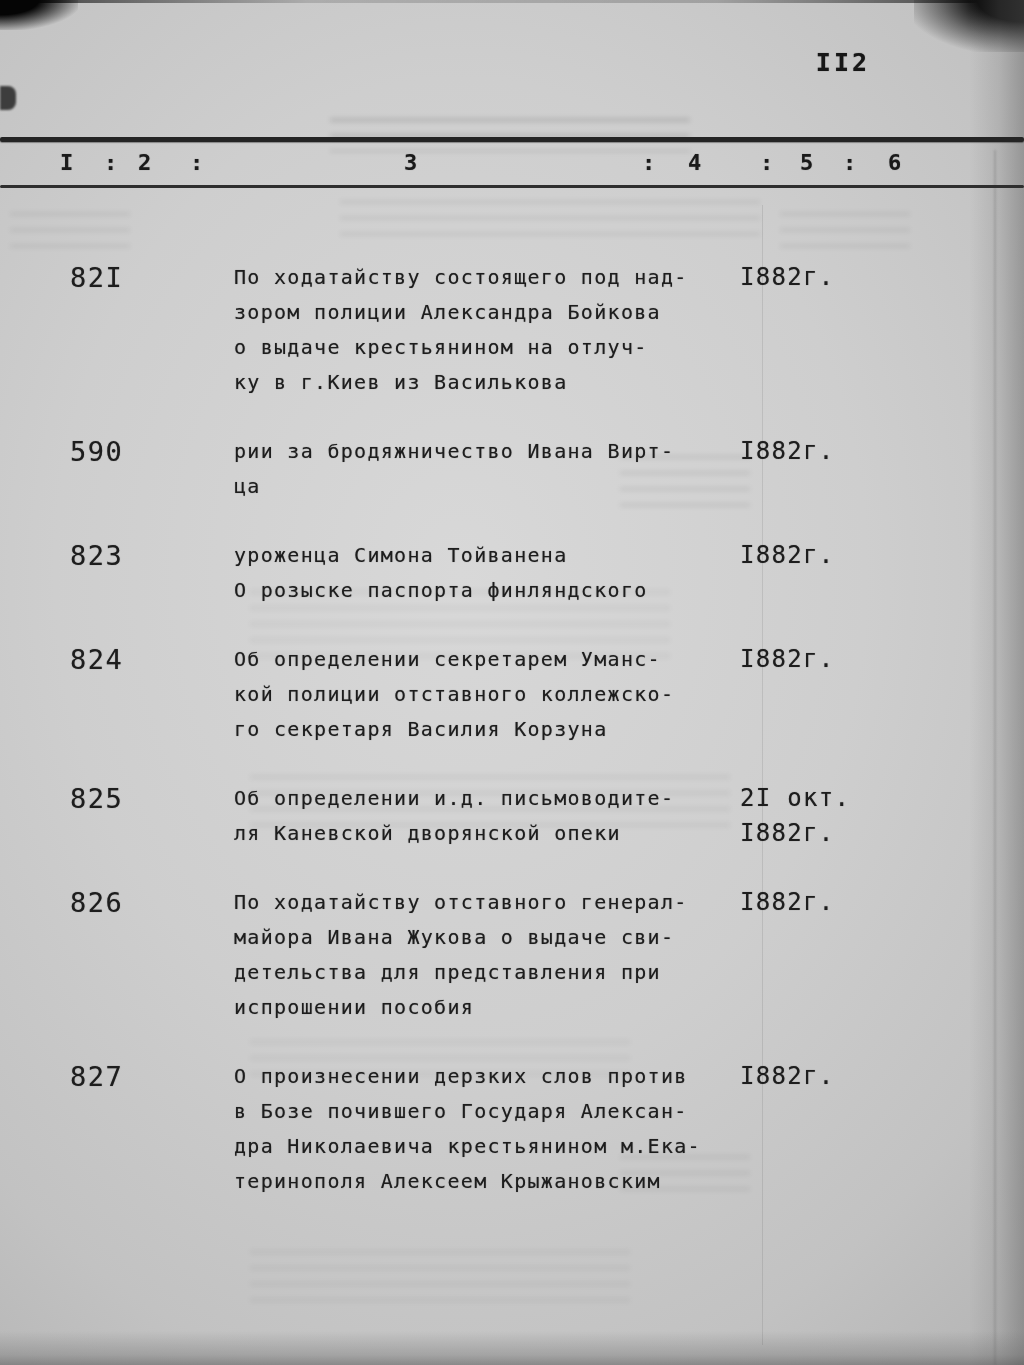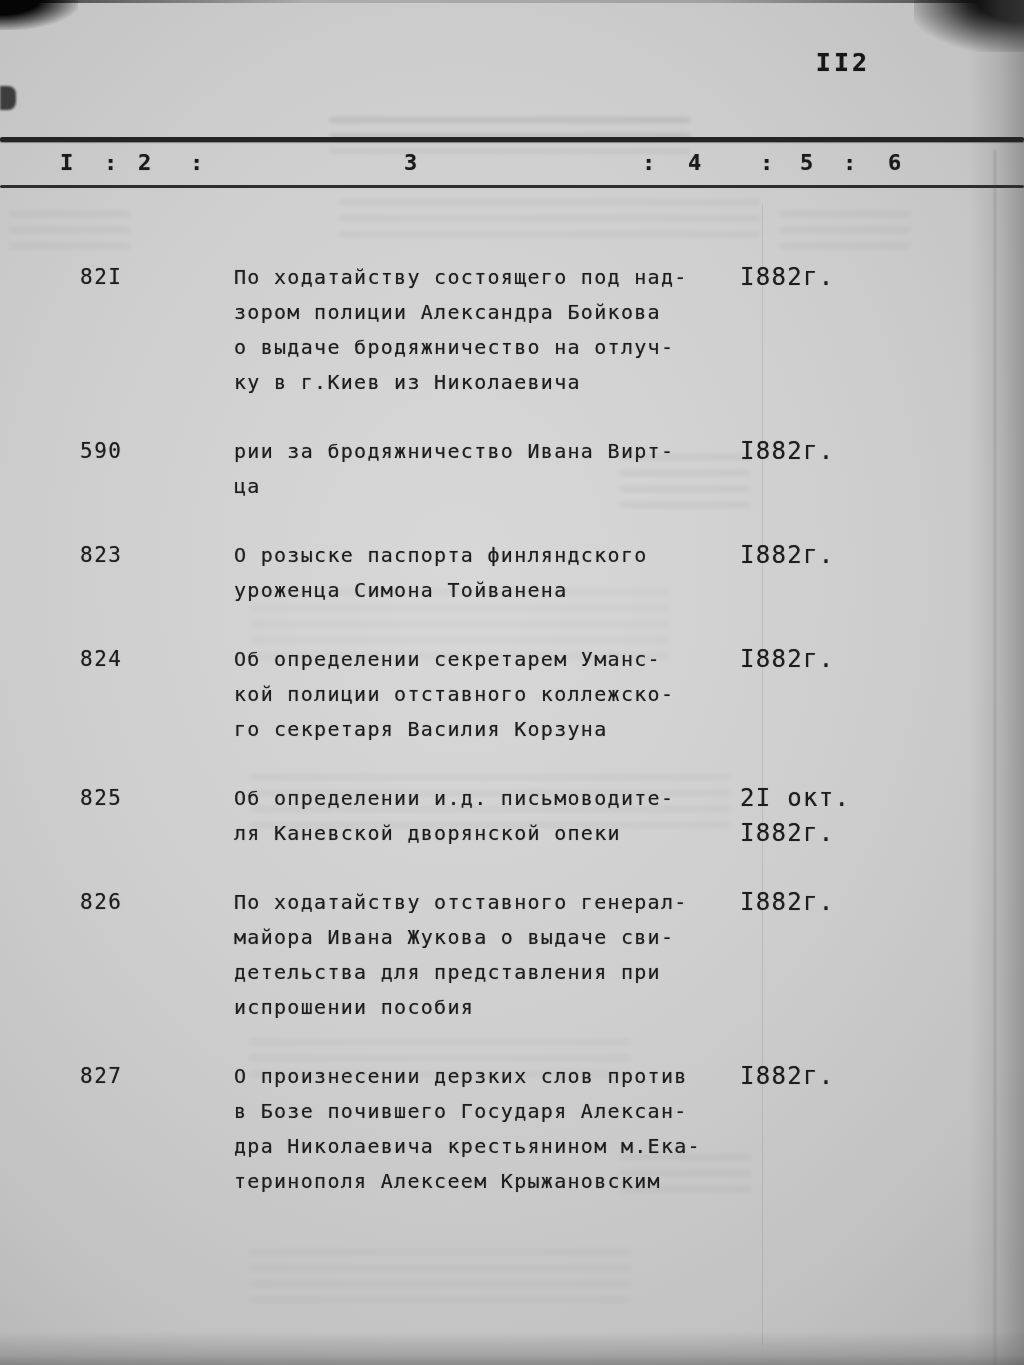--- a/index.html
+++ b/index.html
@@ -60,21 +60,21 @@
   .colh.p2 { left:138px; } .colh.s2 { left:190px; }
   .colh.p3 { left:404px; } .colh.s3 { left:642px; }
   .colh.p4 { left:688px; } .colh.s4 { left:760px; }
   .colh.p5 { left:800px; } .colh.s5 { left:843px; }
   .colh.p6 { left:888px; }
 
   
   .entries { position:absolute; top:245px; left:0; width:1024px; padding-top:15px; }
   .entry { position:relative; margin-bottom:34px; }
   .entry .line { height:35px; line-height:35px; white-space:nowrap;margin-left:44px; }
-  .entry-no { position:absolute; top:0; left:80px; font-size:21px; letter-spacing:1.5px;
+  .entry-no { position:absolute; top:0; left:70px; font-size:27px; letter-spacing:1.5px;
     line-height:35px; text-shadow:0 0 1px rgba(0,0,0,.45); }
   .entry-text { margin-left:190px; width:480px; font-size:20px; letter-spacing:1.3px;
     text-shadow:0 0 1px rgba(0,0,0,.45); }
   .entry-date { position:absolute; top:0; left:696px; font-size:24px; letter-spacing:1.3px;
     text-shadow:0 0 1px rgba(0,0,0,.45); }
 </style>
 </head>
 <body>
 
 <div class="scan">
@@ -113,42 +113,42 @@
   <div class="colh s5">:</div>
   <div class="colh p6">6</div>
   <div class="rule-bottom"></div>
 
   <div class="entries" id="entries">
       <div class="entry">
         <div class="entry-no">82I</div>
         <div class="entry-text">
           <div class="line">По ходатайству состоящего под над-</div>
           <div class="line">зором полиции Александра Бойкова</div>
-          <div class="line">о выдаче бродяжничество на отлуч-</div>
-          <div class="line">ку в г.Киев из Николаевича</div>
+          <div class="line">о выдаче крестьянином на отлуч-</div>
+          <div class="line">ку в г.Киев из Василькова</div>
         </div>
         <div class="entry-date">
           <div class="line">I882г.</div>
         </div>
       </div>
       <div class="entry">
         <div class="entry-no">590</div>
         <div class="entry-text">
           <div class="line">рии за бродяжничество Ивана Вирт-</div>
           <div class="line">ца</div>
         </div>
         <div class="entry-date">
           <div class="line">I882г.</div>
         </div>
       </div>
       <div class="entry">
         <div class="entry-no">823</div>
         <div class="entry-text">
+          <div class="line">уроженца Симона Тойванена</div>
           <div class="line">О розыске паспорта финляндского</div>
-          <div class="line">уроженца Симона Тойванена</div>
         </div>
         <div class="entry-date">
           <div class="line">I882г.</div>
         </div>
       </div>
       <div class="entry">
         <div class="entry-no">824</div>
         <div class="entry-text">
           <div class="line">Об определении секретарем Уманс-</div>
           <div class="line">кой полиции отставного коллежско-</div>

